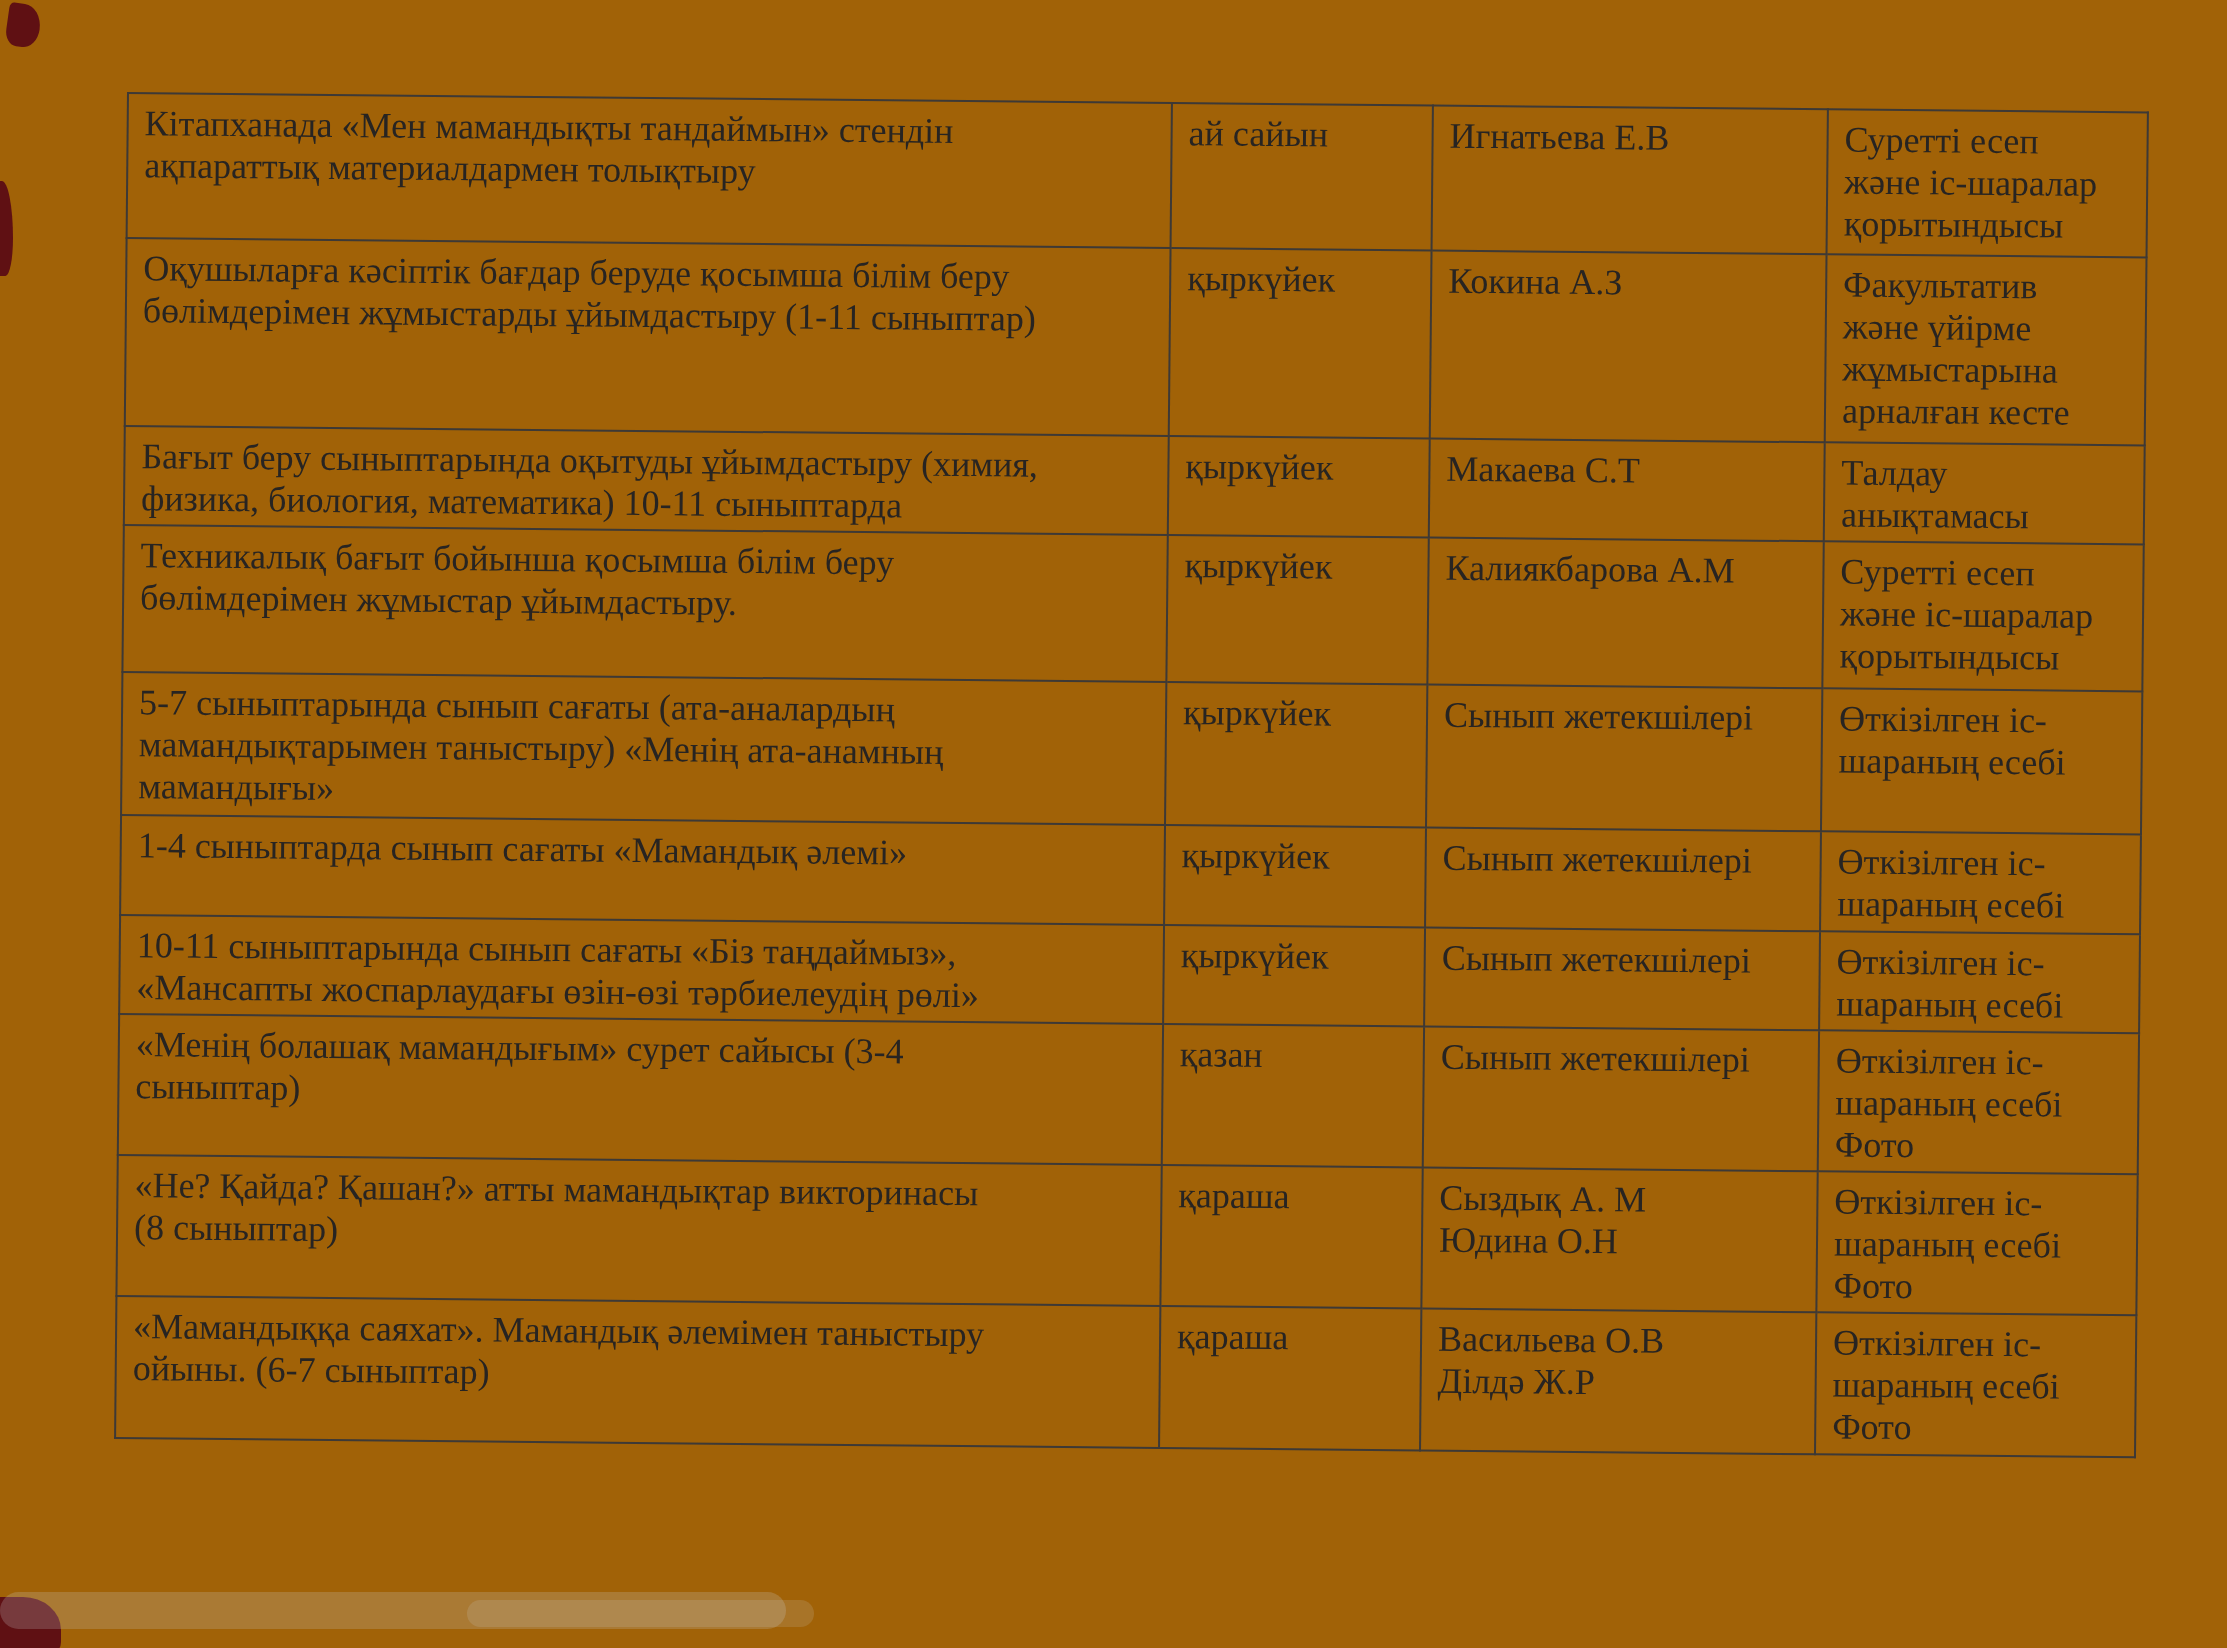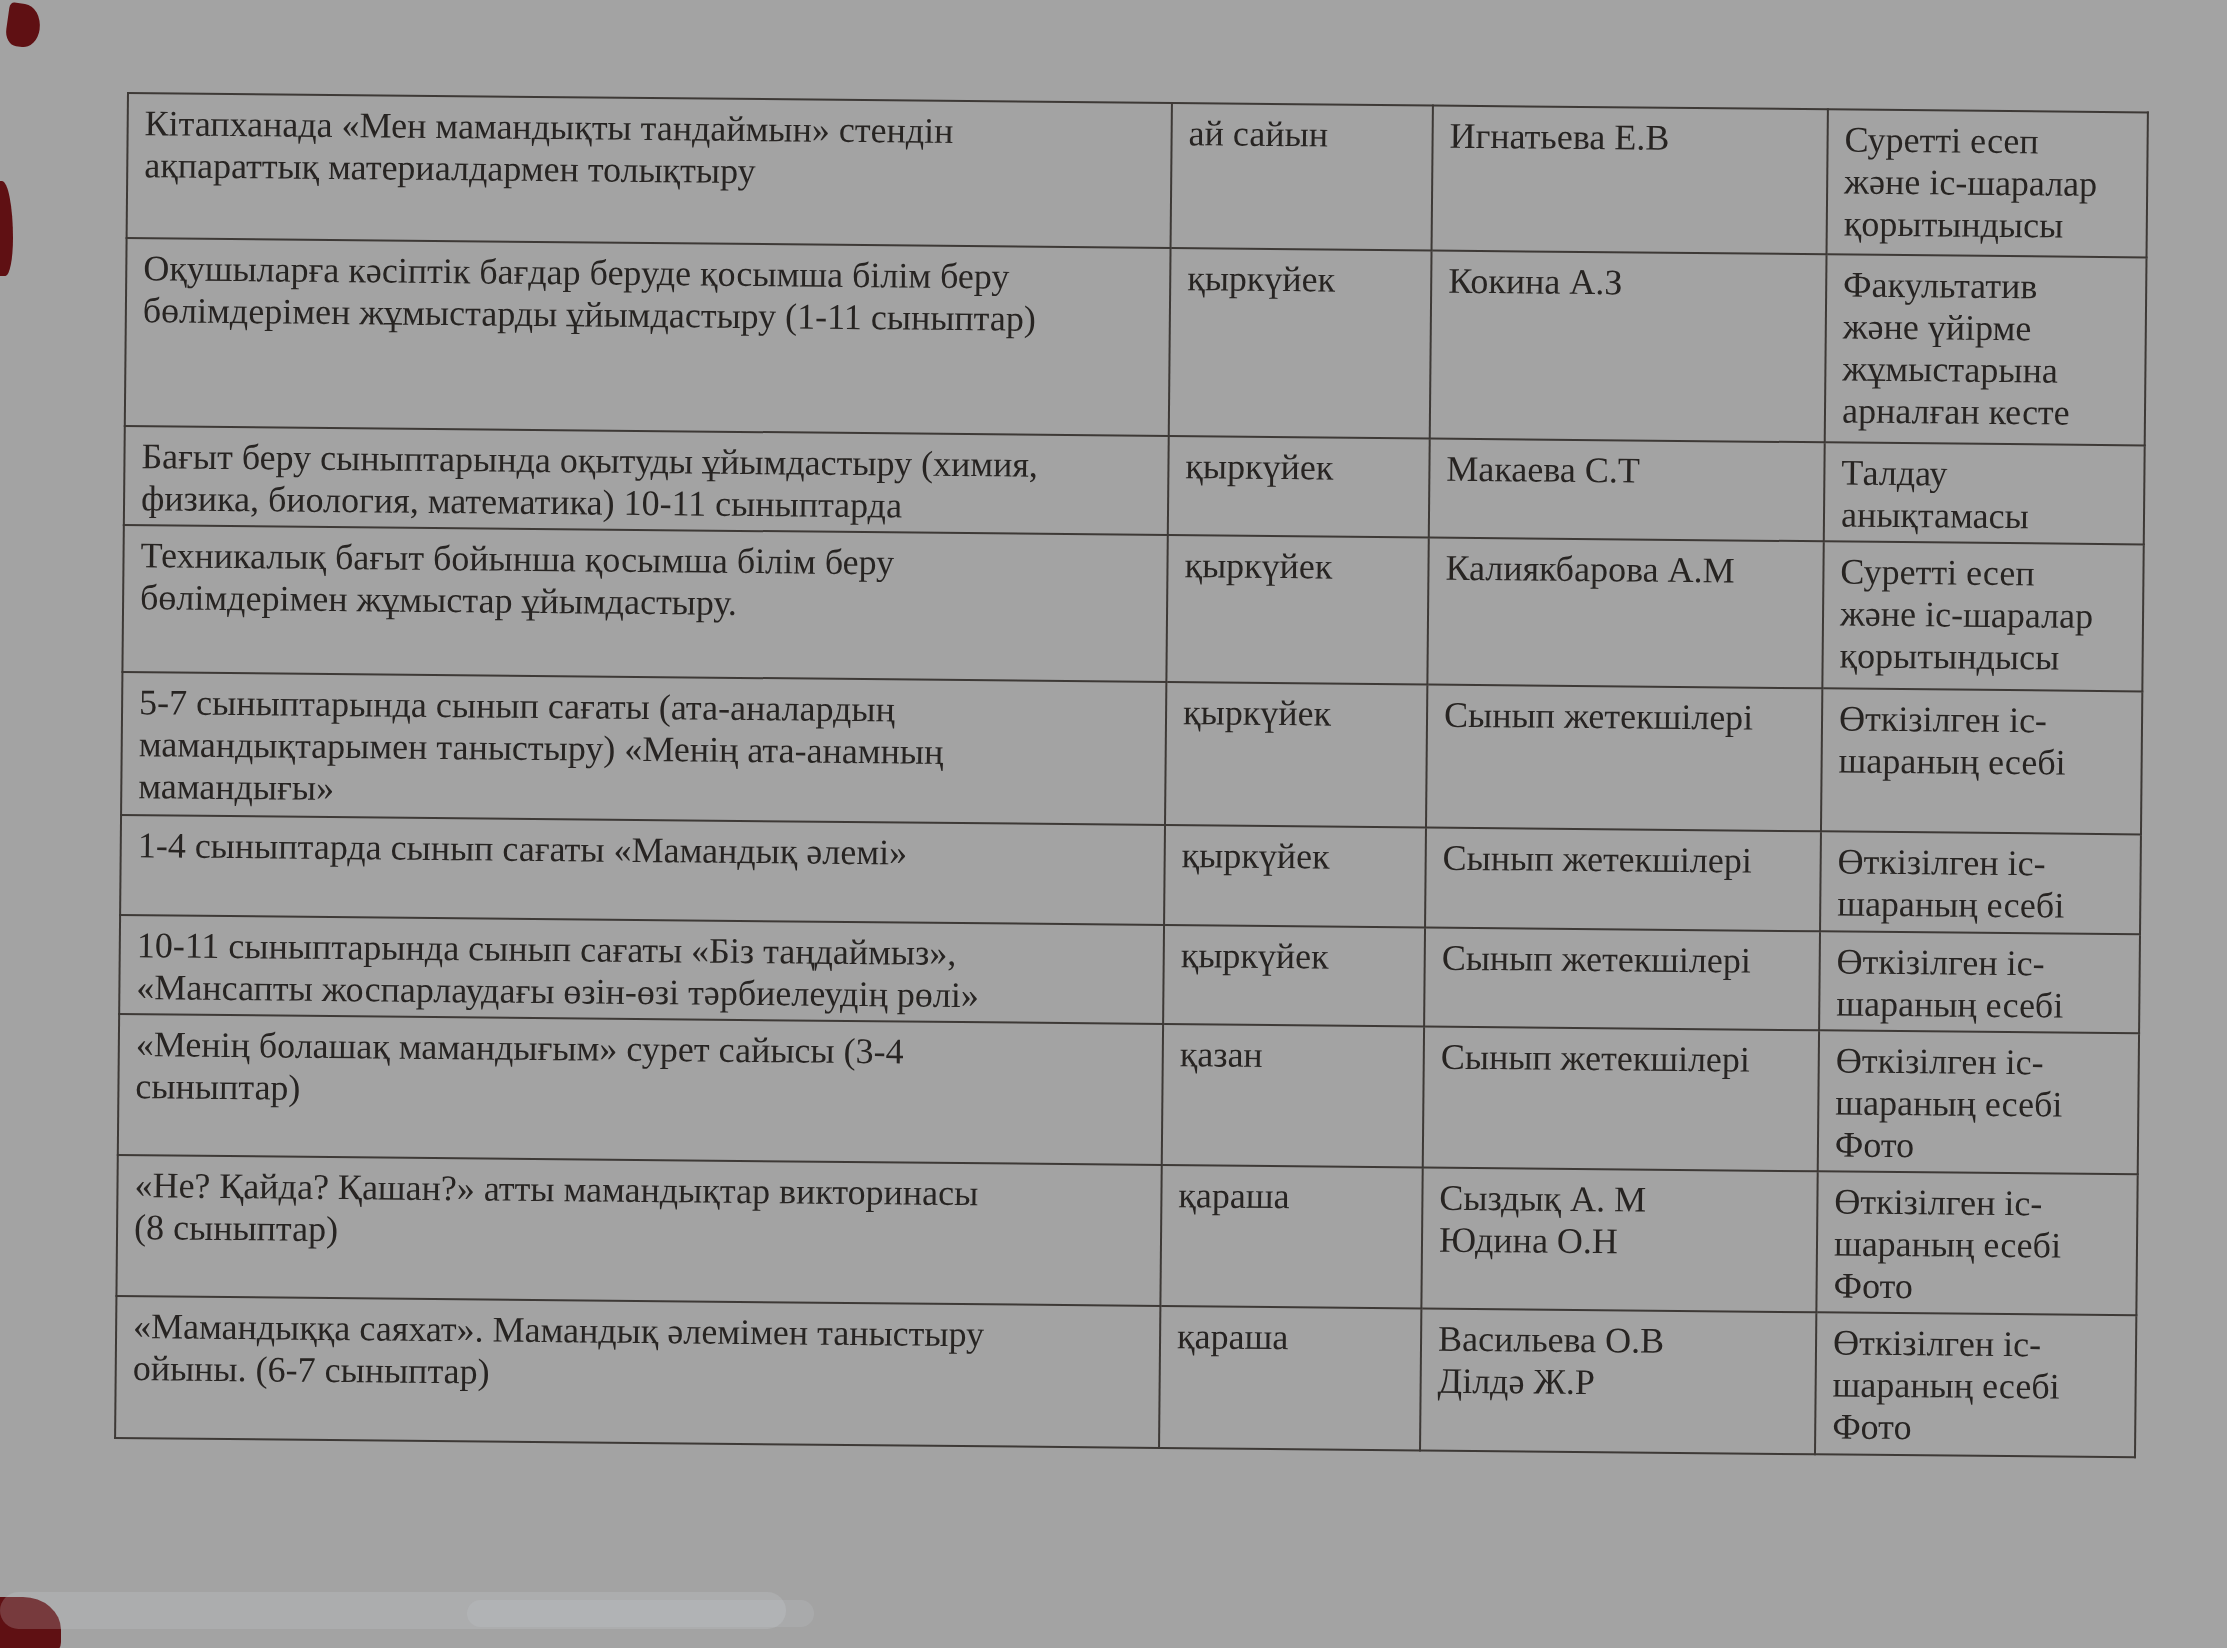--- a/index.html
+++ b/index.html
@@ -1,20 +1,20 @@
 <!DOCTYPE html>
 <html style="font-size:10.7px"><head>
 <meta charset="utf-8">
 <style>
   html, body { margin: 0; padding: 0; }
   .page {
     position: relative;
     width: 2227px;
     height: 1649px;
-    background: #a3a3a3;
+    background: #a16207;
     overflow: hidden;
     font-family: "Liberation Serif", "DejaVu Serif", serif;
   }
   
   table.plan {
     position: absolute;
     left: 127px;
     top: 92px;
     width: 2020px;
     border-collapse: collapse;

